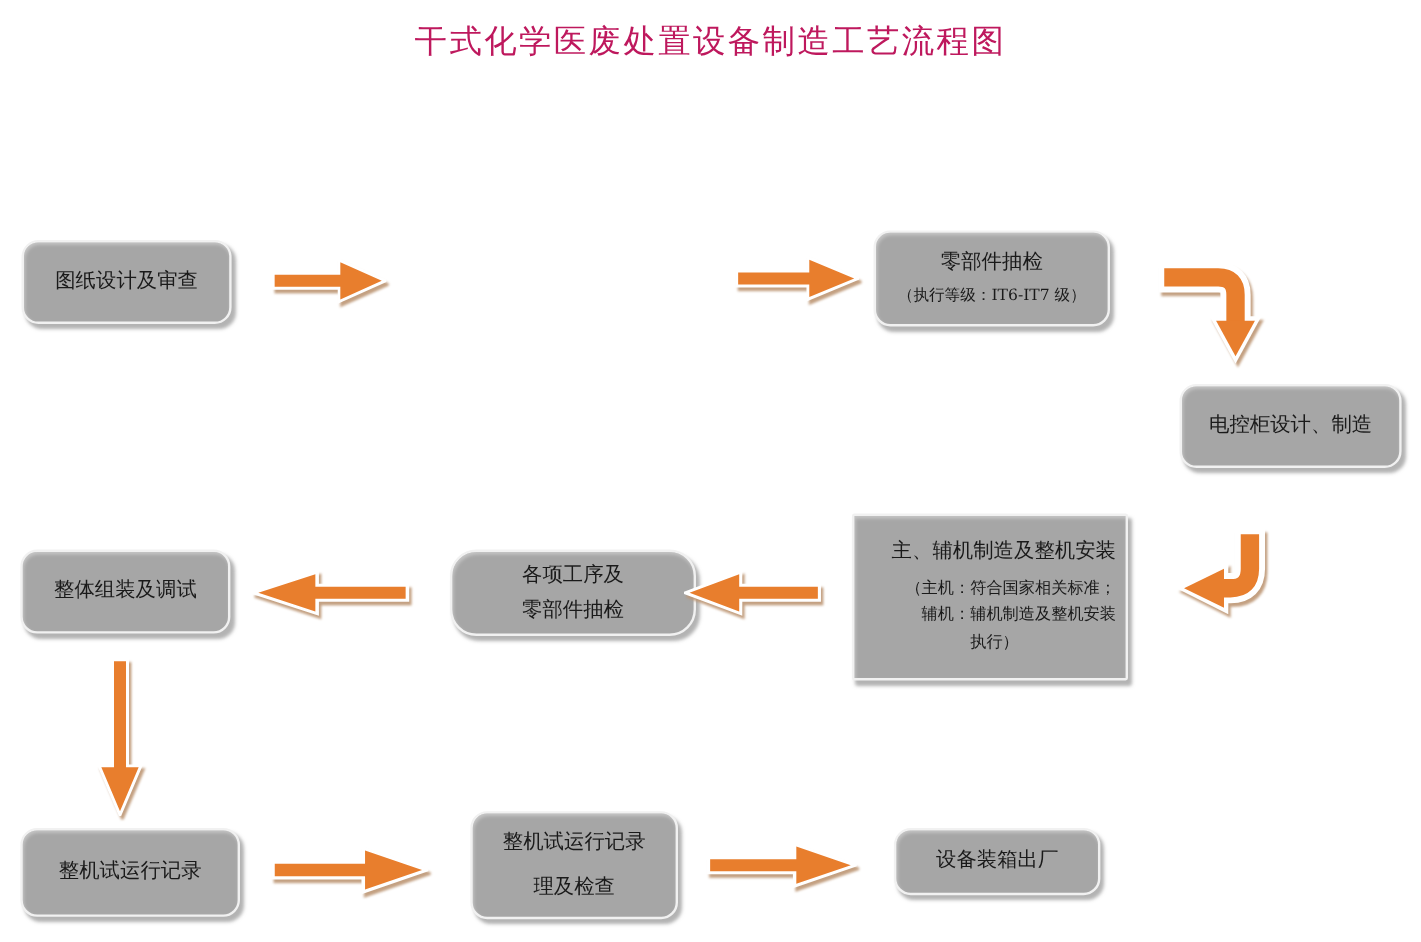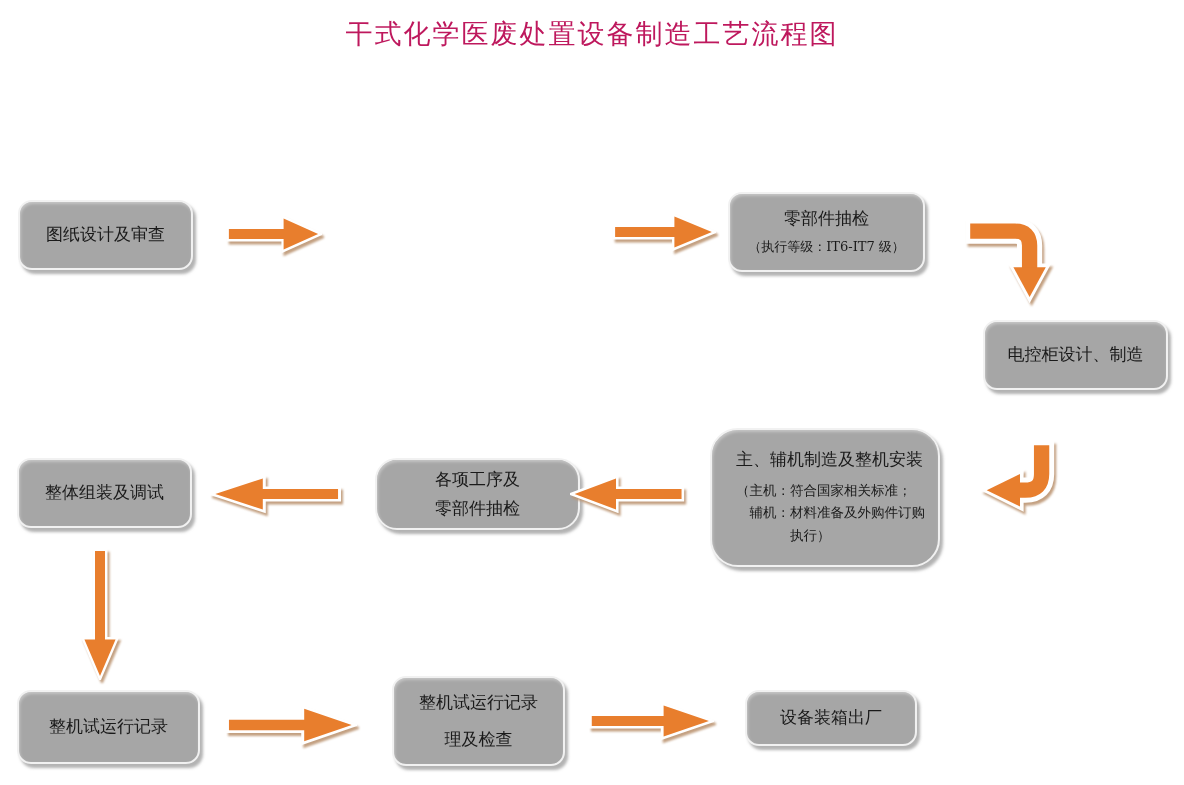--- a/index.html
+++ b/index.html
@@ -26,22 +26,22 @@
   }
   .node .t  { font-size:17px; line-height:1.5; white-space:pre-line; }
   .node .s  { font-size:13px; line-height:1.6; white-space:pre-line; margin-top:8px; }
   .n0 { left:18px;  top:200px; width:175px; height:70px; }
   .n1 { left:355px; top:155px; width:235px; height:142px; border-radius:18px;
         justify-content:flex-start; align-items:flex-start; text-align:left; padding:16px 9px 10px 13px; }
   .n1 .t { font-size:16px; }
   .n2 { left:728px; top:192px; width:197px; height:80px; }
   .n2 .s { margin-top:6px; }
   .n3 { left:983px; top:320px; width:185px; height:70px; }
-  .n4 { left:710px; top:428px; width:230px; height:139px; border-radius:28px;
-        justify-content:flex-start; align-items:flex-start; text-align:left; padding:17px 8px 8px 24px; }
+  .n4 { left:710px; top:428px; width:230px; height:139px; border-radius:2px;
+        justify-content:flex-start; align-items:flex-end; text-align:left; padding:17px 8px 8px 24px; }
   .n4 .s { font-size:13.5px; line-height:1.7; margin-top:6px; }
   .n5 { left:375px; top:458px; width:205px; height:72px;border-radius:22px; }
   .n5 .t { line-height:1.7; }
   .n6 { left:17px;  top:458px; width:175px; height:70px; }
   .n7 { left:17px;  top:690px; width:183px; height:74px; }
   .n8 { left:392px; top:676px; width:173px; height:90px; }
   .n8 .t { line-height:2.2; }
   .n9 { left:745px; top:690px; width:172px; height:56px; }
   .arrow { position:absolute; }
   .arrow svg {
@@ -84,21 +84,21 @@
     <span class="s">（执行等级：IT6-IT7 级）</span>
   </div>
 
   <div class="node n3">
     <span class="t">电控柜设计、制造</span>
   </div>
 
   <div class="node n4">
     <span class="t">主、辅机制造及整机安装</span>
     <span class="s">（主机：符合国家相关标准；
-　辅机：材料准备及外购件订购
+　辅机：辅机制造及整机安装
 　　　　执行）</span>
   </div>
 
   <div class="node n5">
     <span class="t">各项工序及
 零部件抽检</span>
   </div>
 
   <div class="node n7">
     <span class="t">整机试运行记录</span>

